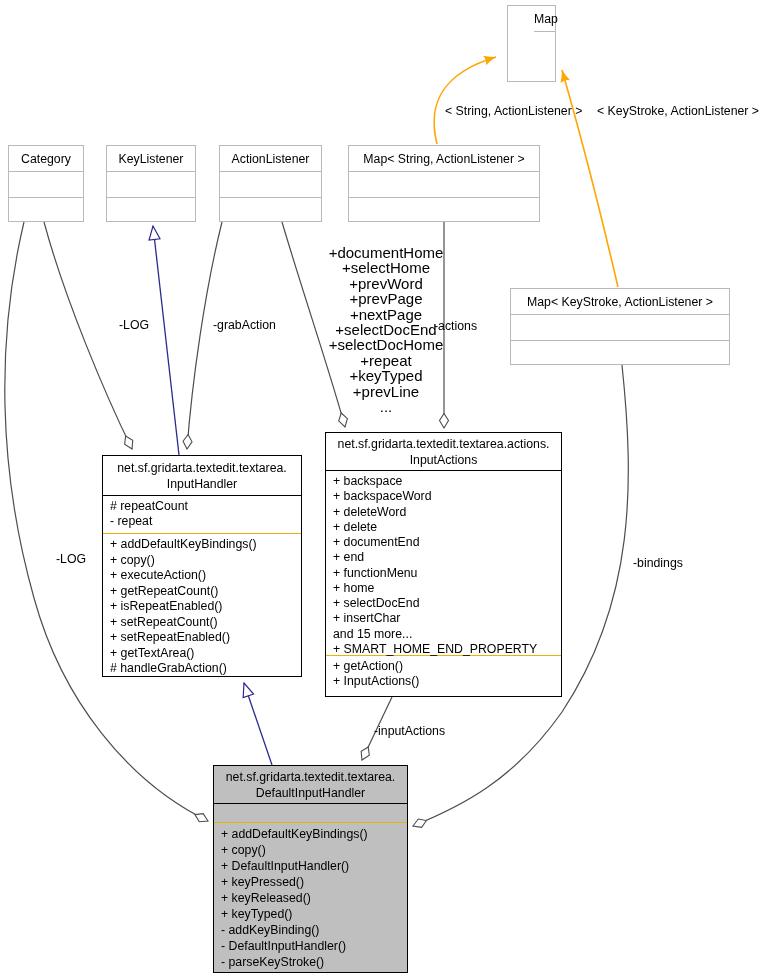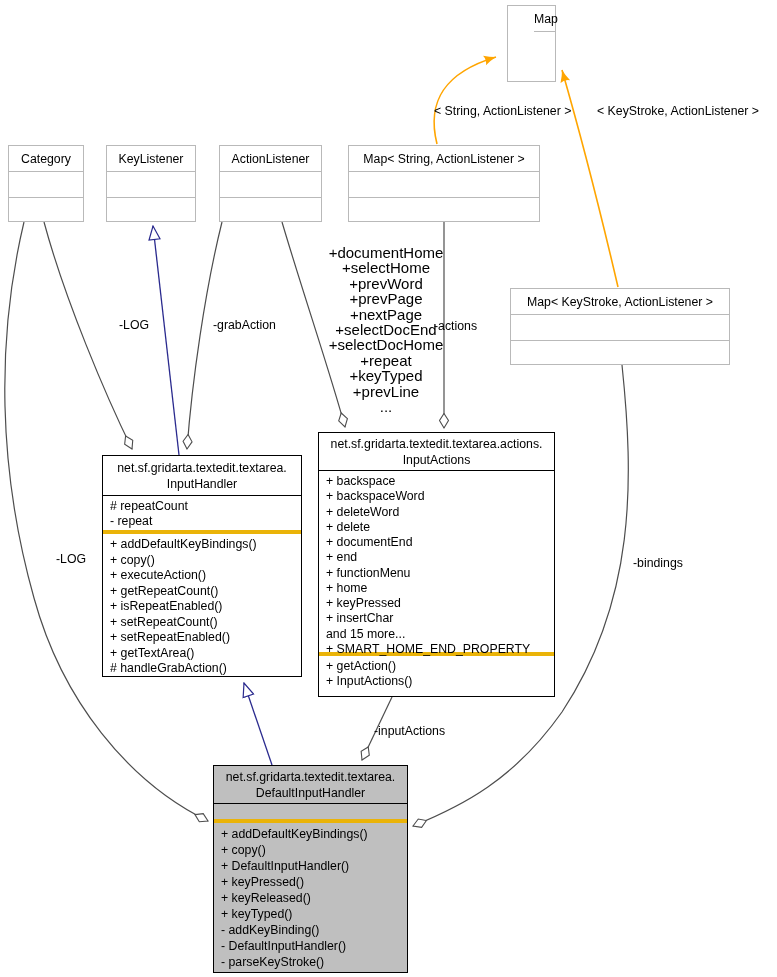--- a/index.html
+++ b/index.html
@@ -11,54 +11,54 @@
 
   
   .uml-box{position:absolute;background:#ffffff;box-sizing:border-box;
     border:1px solid #b9b9b9;font-size:12.3px;line-height:15.4px;}
   .uml-box.main{border:1px solid #000;}
   .uml-box.focus{background:#bfbfbf;border:1.6px solid #000;}
   .uml-title{box-sizing:border-box;text-align:center;display:flex;flex-direction:column;
     justify-content:center;border-bottom:1px solid #b9b9b9;line-height:16px;}
   .main .uml-title,.focus .uml-title{border-bottom:1px solid #000;}
   .uml-sect{box-sizing:border-box;padding:3px 7px 0 7px;border-bottom:1px solid #b9b9b9;}
-  .main .uml-sect,.focus .uml-sect{border-bottom:4px solid #eab308;}
+  .main .uml-sect,.focus .uml-sect{border-bottom:1px solid #eab308;}
   .uml-sect:last-child{border-bottom:none;}
   .member-line{white-space:nowrap;}
 
   
   #box-map          {left:507px;top:5px;  width:49px; height:77px;padding-left:26px;}
   #box-map .uml-title{height:26px;}
   #box-category     {left:8px;  top:145px;width:76px; height:77px;}
   #box-keylistener  {left:106px;top:145px;width:90px; height:77px;}
   #box-actionlistener{left:219px;top:145px;width:103px;height:77px;}
   #box-mapstring    {left:348px;top:145px;width:192px;height:77px;}
   #box-mapkeystroke {left:510px;top:288px;width:220px;height:77px;}
   .ext .uml-title{height:26px;}
   .ext .mid{height:26px;border-bottom:1px solid #b9b9b9;box-sizing:border-box;}
   .ext .bot{height:23px;}
 
   #box-inputhandler {left:102px;top:455px;width:200px;height:222px;}
   #box-inputhandler .uml-title{height:40px;}
   #box-inputhandler .attrs{height:38px;}
   #box-inputhandler .methods{height:142px;line-height:15.5px;}
 
-  #box-inputactions {left:318px;top:432px;width:237px;height:265px;}
+  #box-inputactions {left:325px;top:432px;width:237px;height:265px;}
   #box-inputactions .uml-title{height:38px;}
   #box-inputactions .attrs{height:185px;line-height:15.25px;}
   #box-inputactions .methods{height:40px;}
 
   #box-default      {left:213px;top:765px;width:195px;height:208px;}
   #box-default .uml-title{height:38px;}
   #box-default .attrs{height:19px;}
   #box-default .methods{height:148px;line-height:16px;}
 
   
   .edge-label{position:absolute;font-size:12.3px;line-height:15px;white-space:nowrap;color:#000;}
-  #lbl-template-string  {left:434px;top:104px;}
+  #lbl-template-string  {left:445px;top:104px;}
   #lbl-template-keystroke{left:597px;top:104px;}
   #lbl-log-handler      {left:119px;top:318px;}
   #lbl-grabaction       {left:213px;top:318px;}
   #lbl-actions          {left:434px;top:319px;text-align:center;}
   #lbl-log-default      {left:56px; top:552px;}
   #lbl-bindings         {left:633px;top:556px;}
   #lbl-inputactions     {left:374px;top:724px;}
   #lbl-al-members{left:316px;top:245px;width:140px;text-align:center;line-height:15.4px;font-size:15px;}
 </style>
 </head>
@@ -181,21 +181,21 @@
     </div>
     <div class="uml-sect attrs">
         <div class="member-line">+ backspace</div>
         <div class="member-line">+ backspaceWord</div>
         <div class="member-line">+ deleteWord</div>
         <div class="member-line">+ delete</div>
         <div class="member-line">+ documentEnd</div>
         <div class="member-line">+ end</div>
         <div class="member-line">+ functionMenu</div>
         <div class="member-line">+ home</div>
-        <div class="member-line">+ keyPressed</div>
+        <div class="member-line">+ selectDocEnd</div>
         <div class="member-line">+ insertChar</div>
         <div class="member-line">and 15 more...</div>
         <div class="member-line">+ SMART_HOME_END_PROPERTY</div>
       </div>
     <div class="uml-sect methods">
         <div class="member-line">+ getAction()</div>
         <div class="member-line">+ InputActions()</div>
       </div>
   </div>
 

